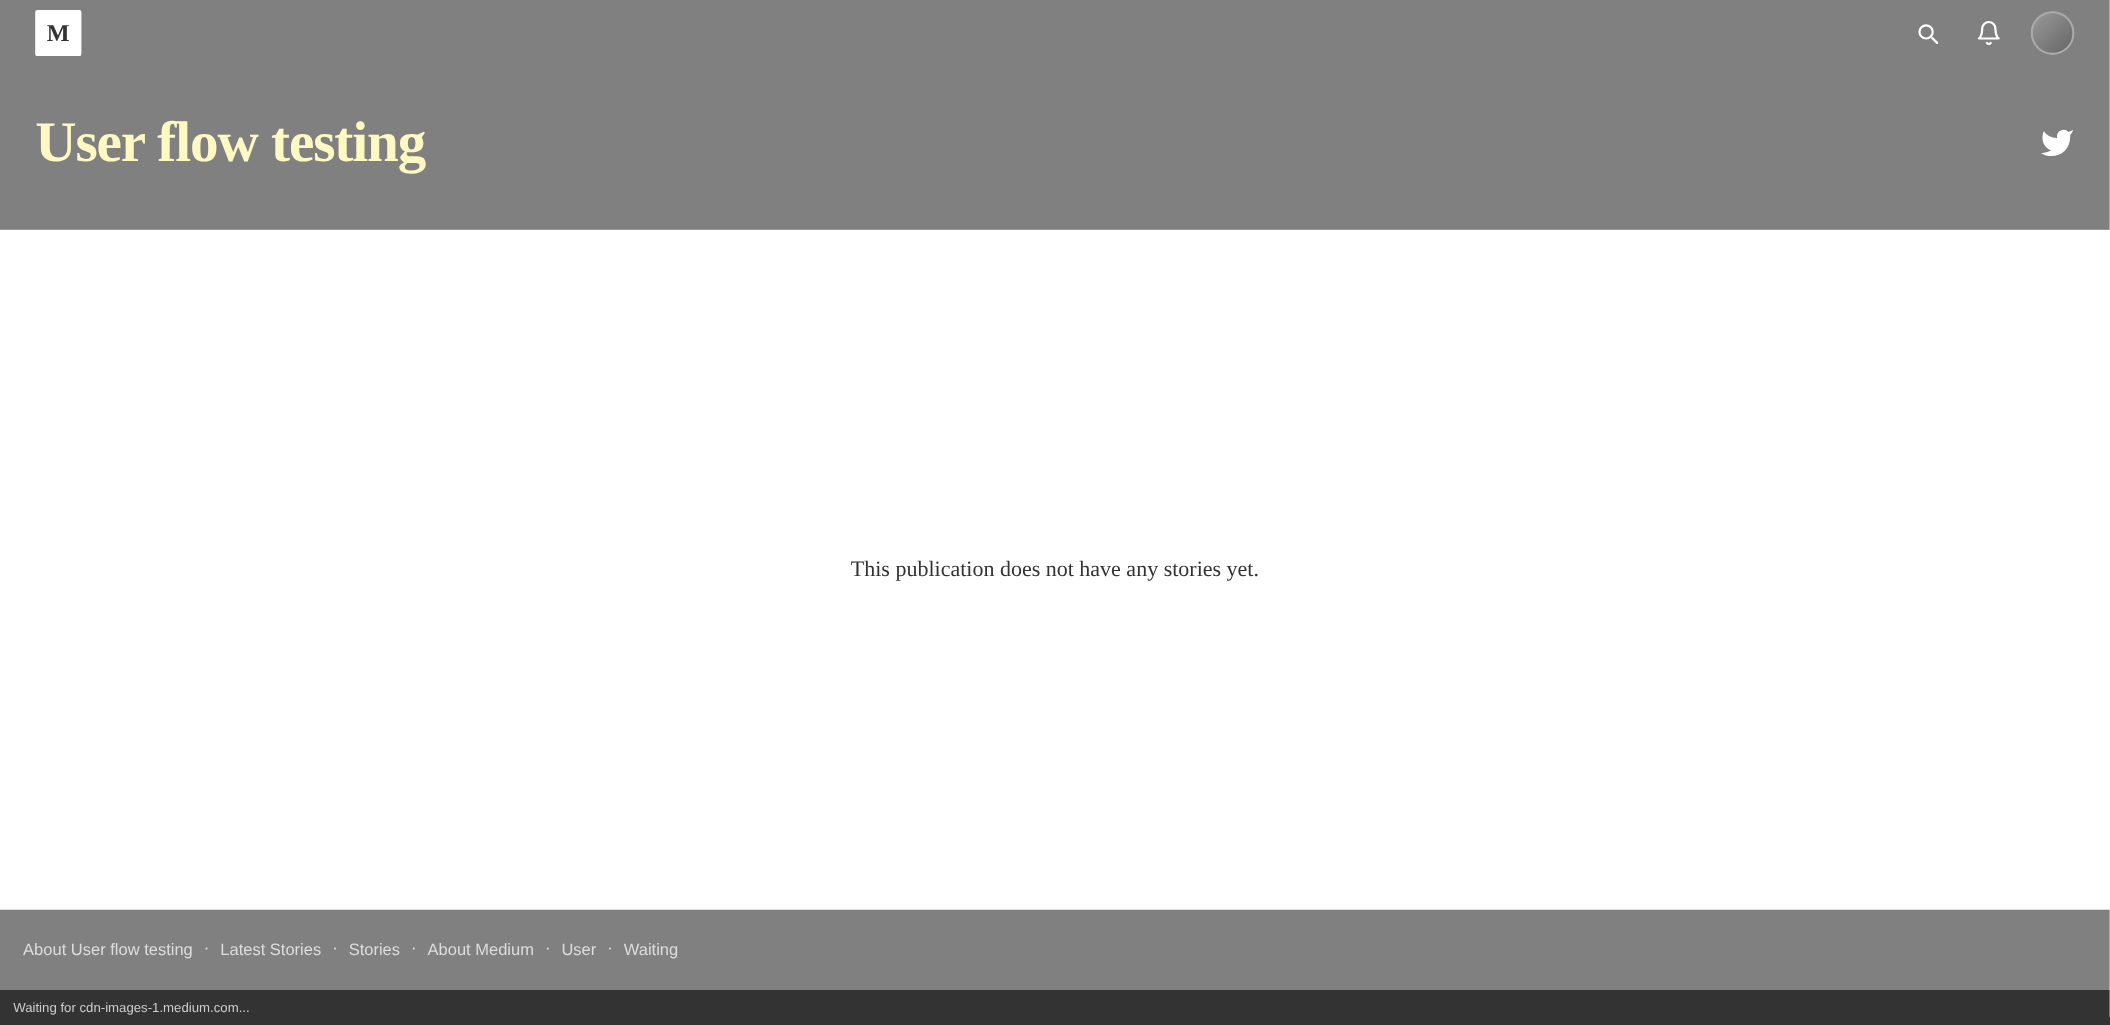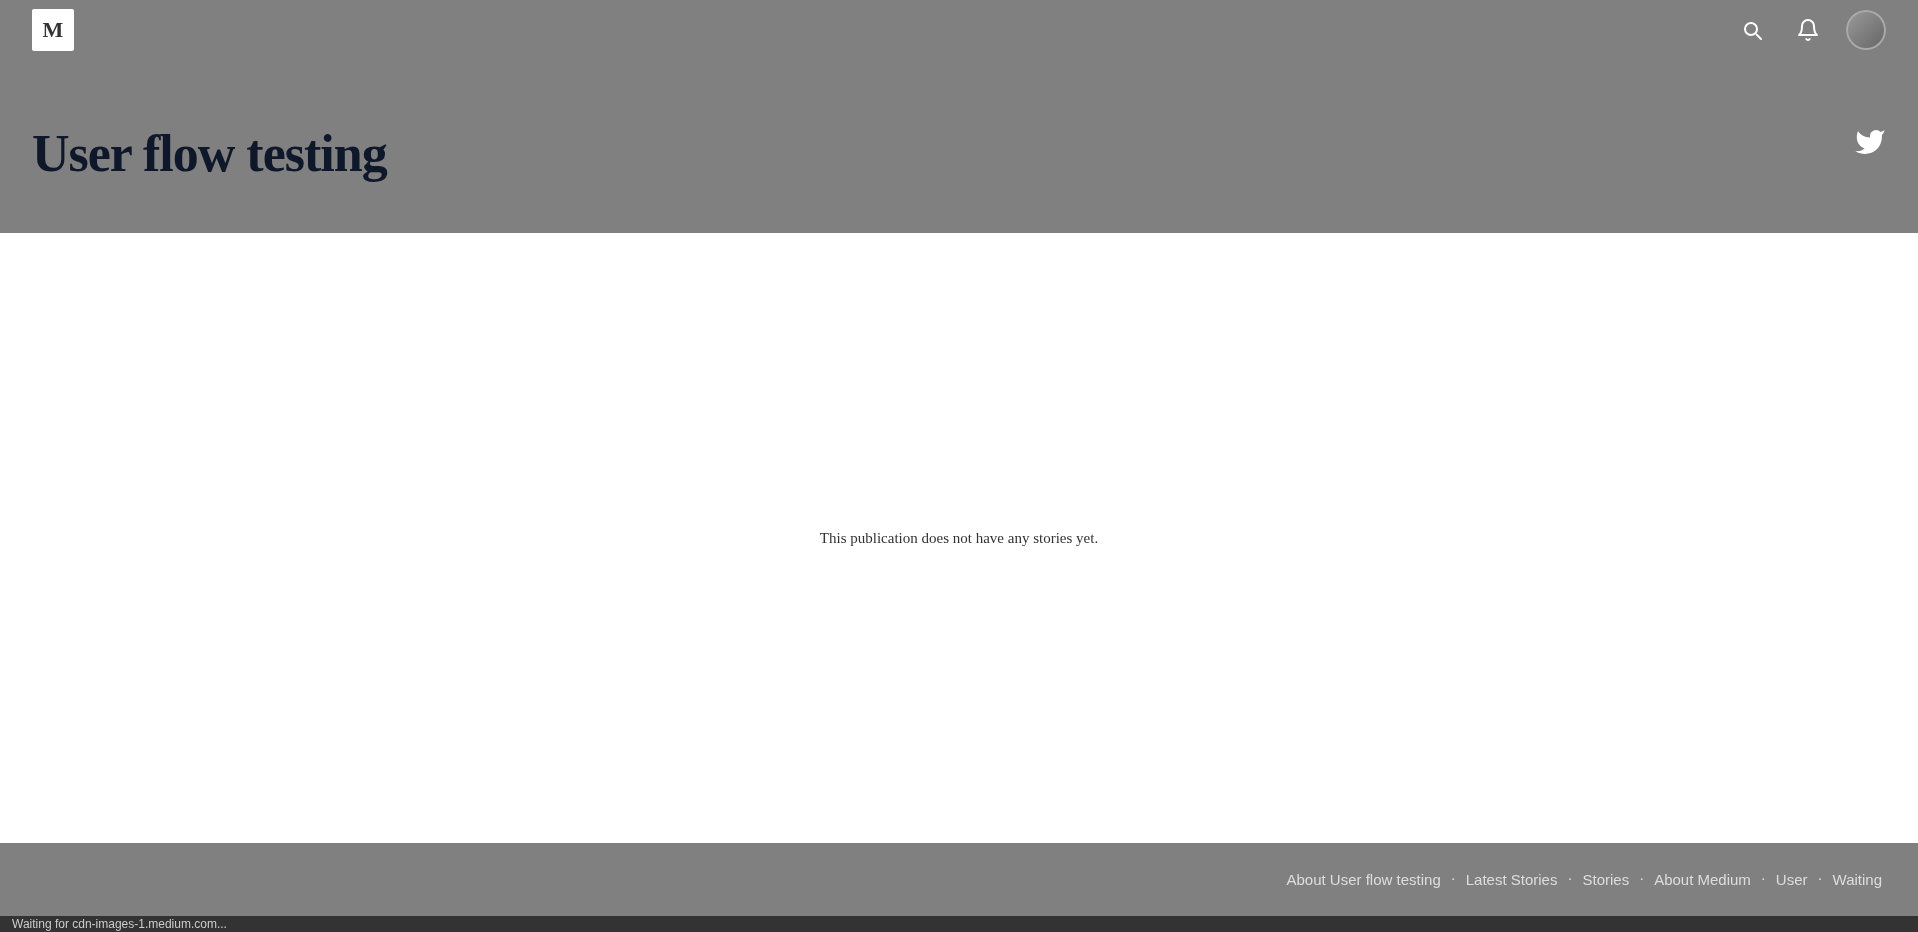--- a/index.html
+++ b/index.html
@@ -94,26 +94,25 @@
     
     .publication-header {
       background: #808080;
       padding: 40px 32px 50px 32px;
       display: flex;
       align-items: center;
       justify-content: space-between;
     }
 
     .publication-title {
-      color: #0f172a;
+      color: #fef9c3;
       font-family: Georgia, serif;
       font-size: 52px;
       font-weight: bold;
       letter-spacing: -1px;
-      margin-top: 24px;
     }
 
     .twitter-icon-btn {
       background: none;
       border: none;
       cursor: pointer;
       color: #ffffff;
       display: flex;
       align-items: center;
     }
@@ -130,31 +129,31 @@
       background: #ffffff;
       display: flex;
       align-items: center;
       justify-content: center;
       padding: 80px 32px;
     }
 
     .empty-message {
       color: #333333;
       font-family: Georgia, serif;
-      font-size: 15px;
+      font-size: 20px;
       text-align: center;
     }
 
     
     .footer {
       background: #808080;
-      padding: 28px 36px;
-      display: flex;
-      align-items: center;
-      justify-content: flex-end;
+      padding: 28px 21px;
+      display: flex;
+      align-items: center;
+      justify-content: flex-start;
     }
 
     .footer-links {
       display: flex;
       align-items: center;
       gap: 0;
       flex-wrap: wrap;
       justify-content: center;
     }
 
@@ -172,21 +171,21 @@
       margin: 0 10px;
     }
 
     
     .status-bar {
       background: #333333;
       color: #cccccc;
       font-size: 12px;
       font-family: Arial, sans-serif;
       padding: 6px 12px;
-      height: 16px;
+      height: 32px;
       display: flex;
       align-items: center;
     }
   </style>
 </head>
 <body>
 
 <nav class="navbar">
   <div class="navbar-logo">
     <a class="medium-logo">M</a>

